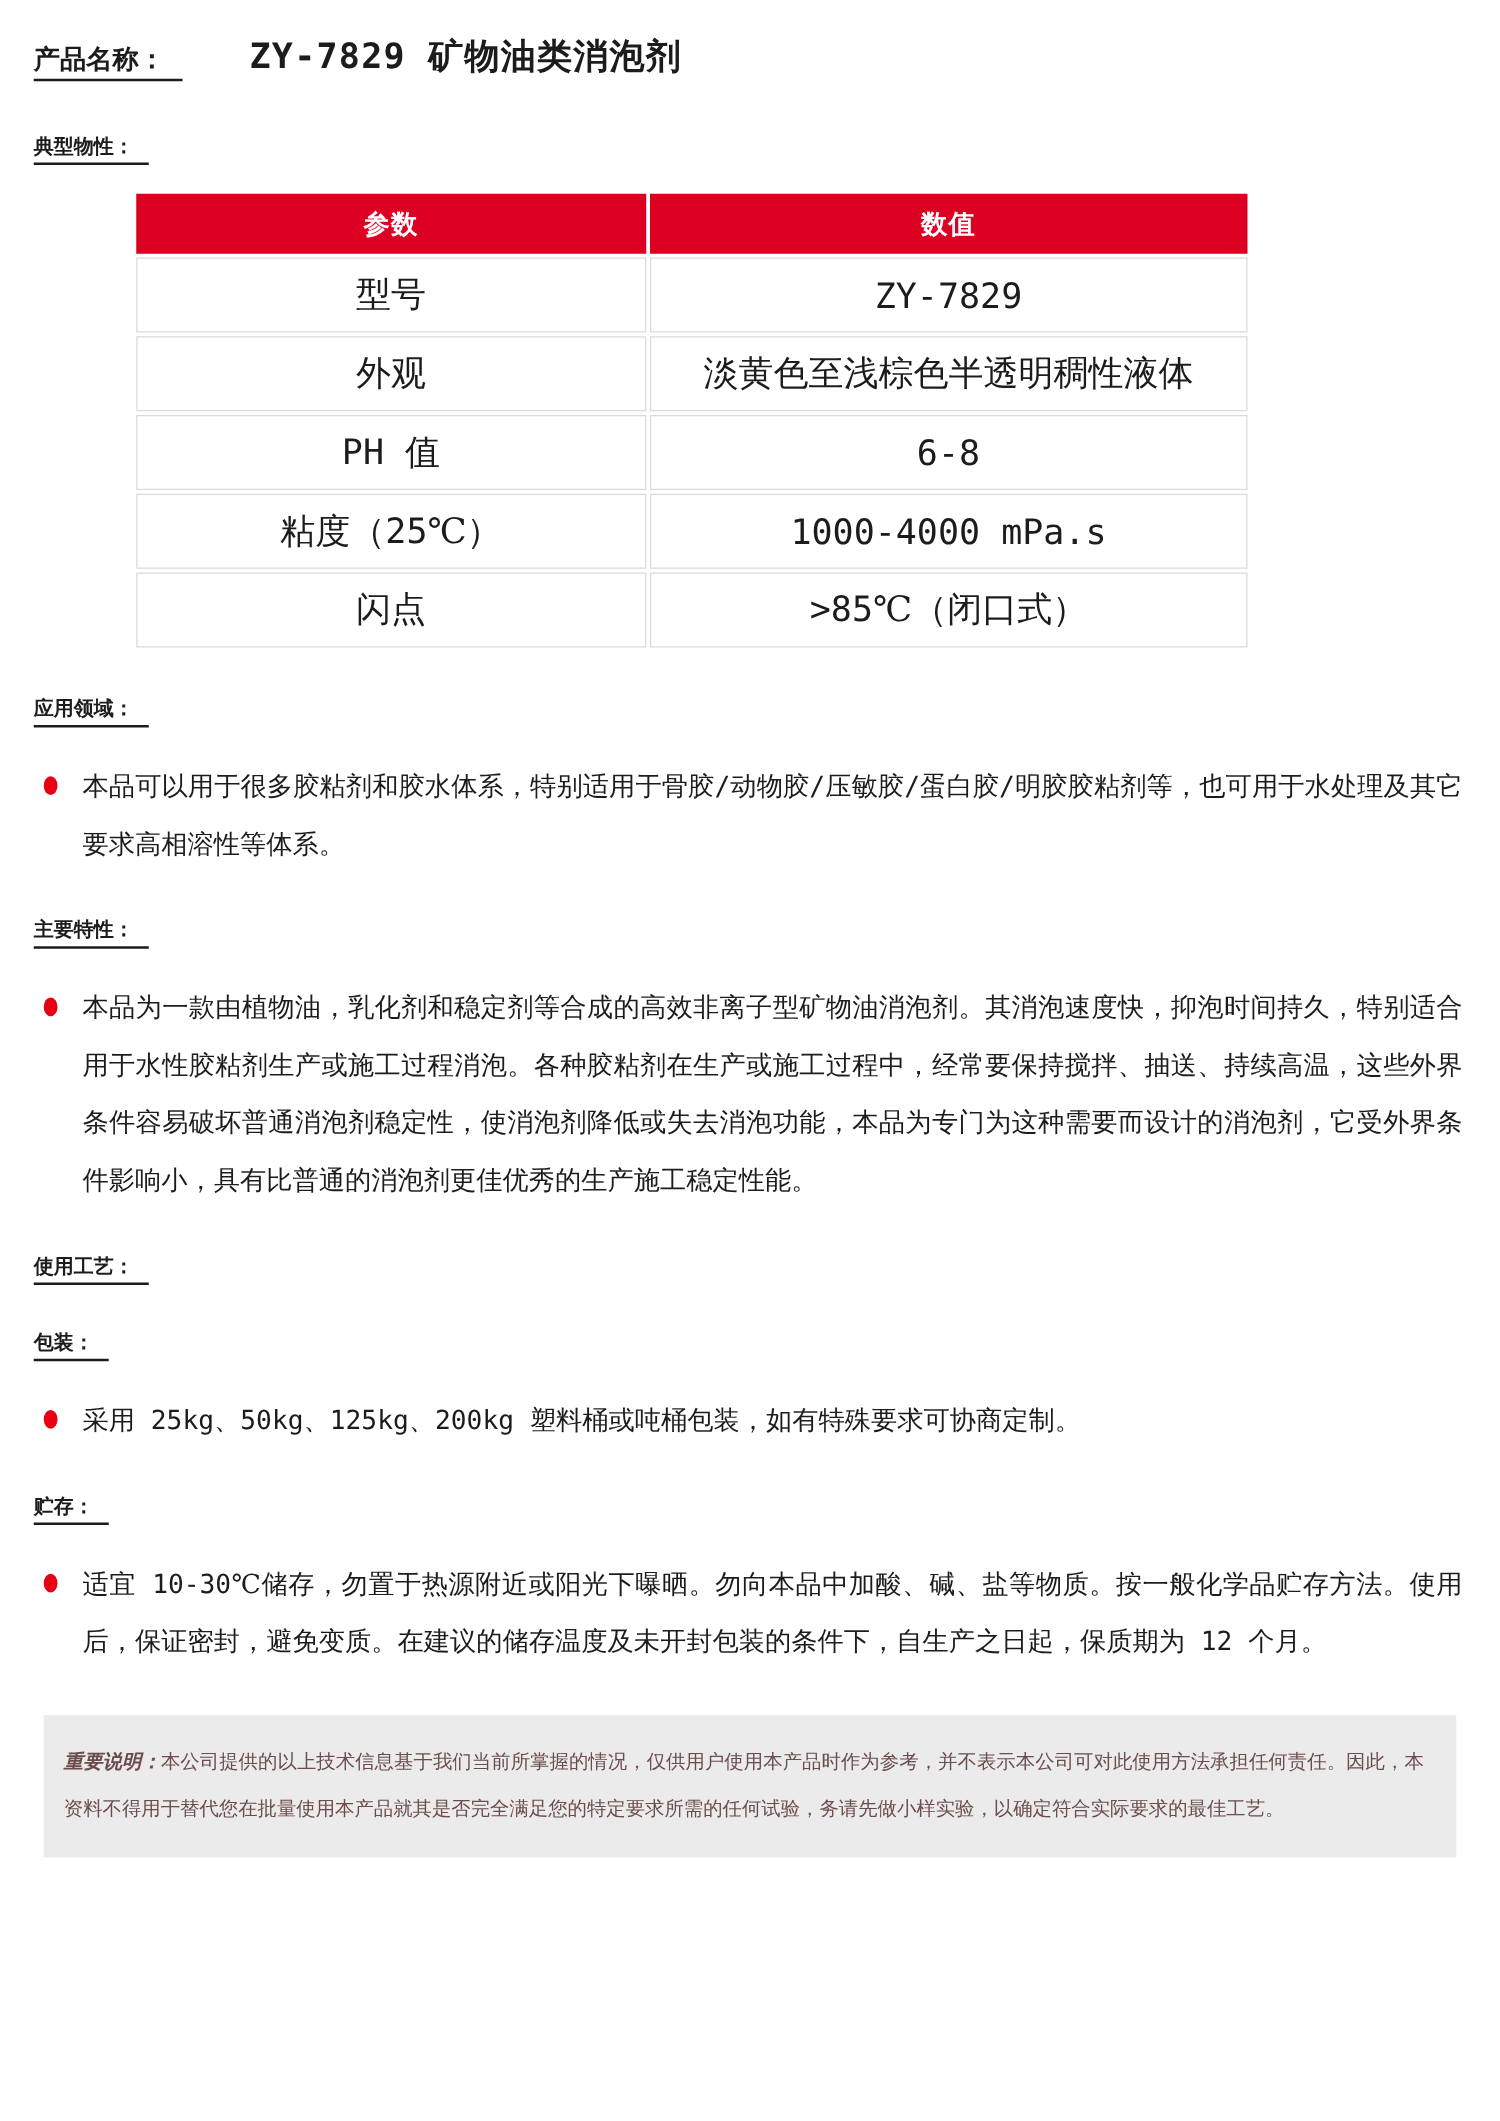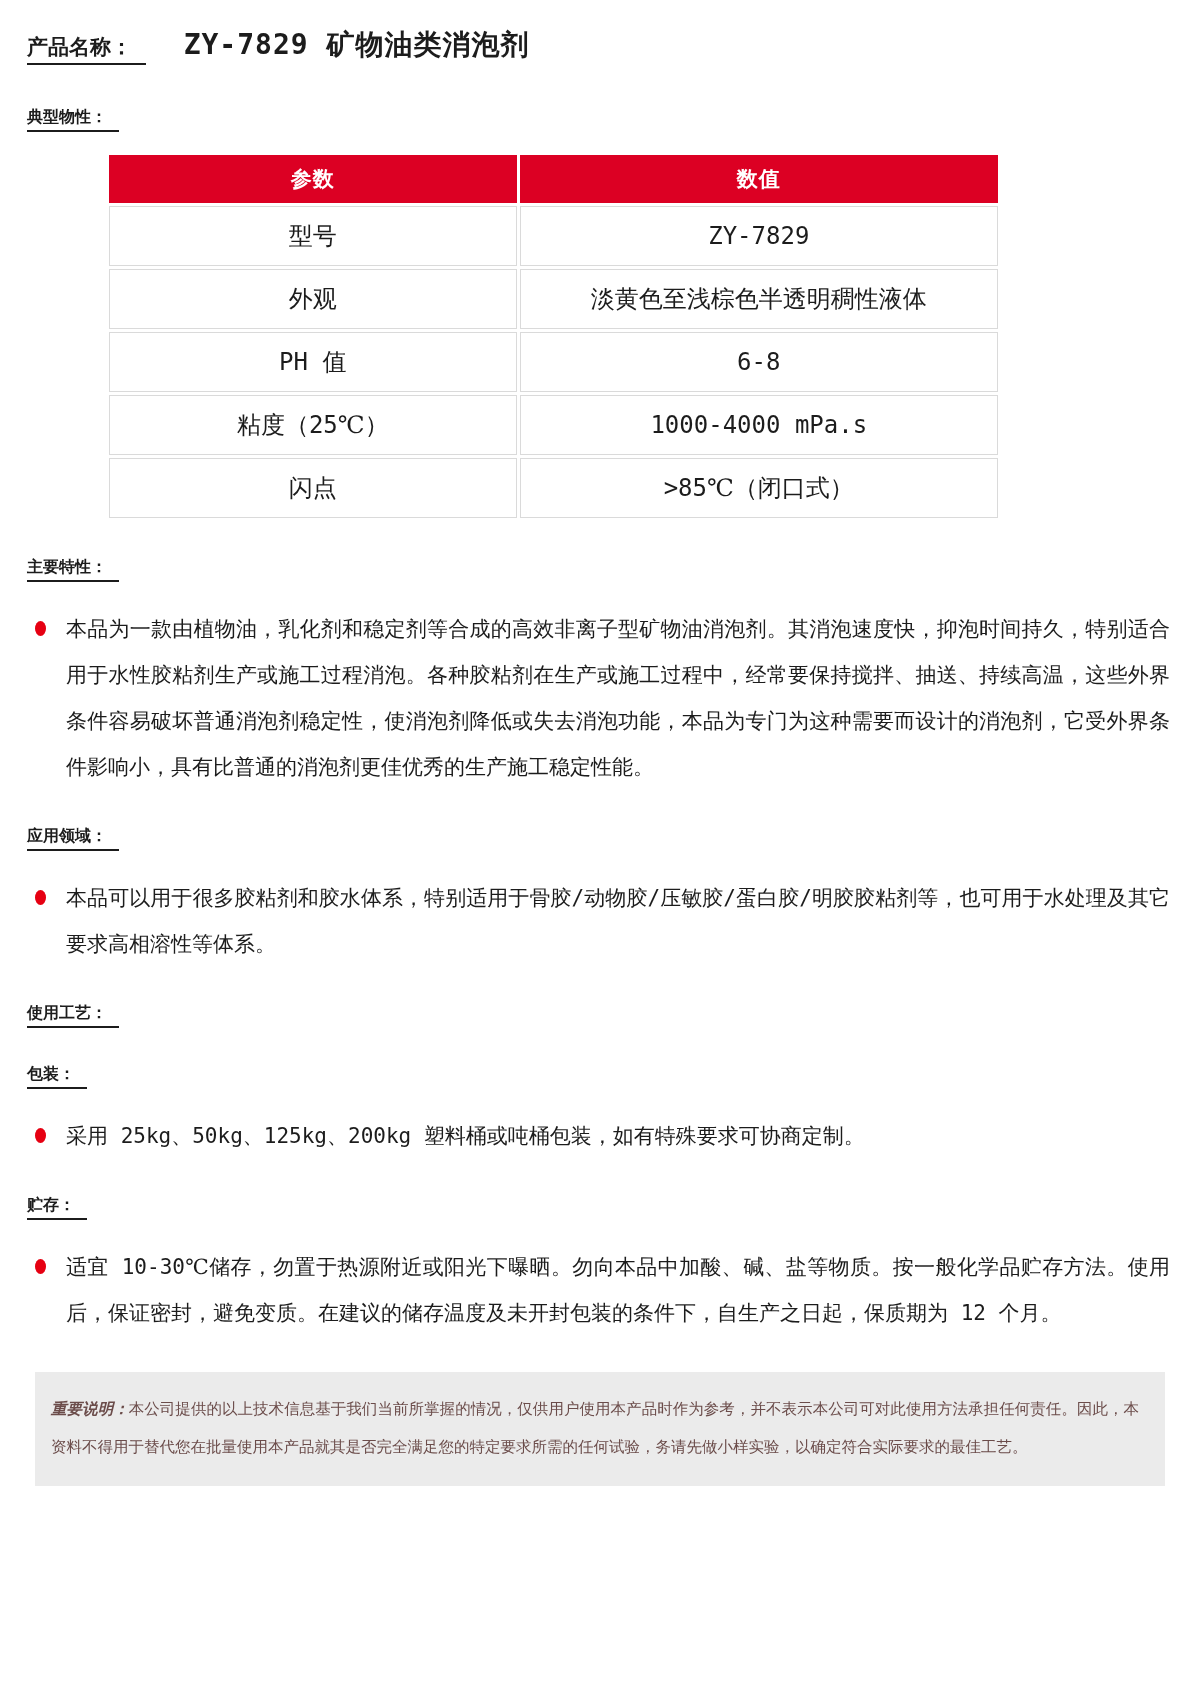--- a/index.html
+++ b/index.html
@@ -22,21 +22,21 @@
   }
   
   .title-row{white-space:nowrap;}
   .title-label{
     font-size:21px;font-weight:bold;
     border-bottom:2px solid var(--ink);
     padding-bottom:2px;padding-right:14px;
     display:inline-block;vertical-align:baseline;
   }
   .doc-title{
-    font-size:28px;font-weight:bold;margin-left:28px;
+    font-size:28px;font-weight:bold;margin-left:44px;
     display:inline-block;letter-spacing:1px;
   }
   
   .sec-heading{
     font-size:16px;font-weight:bold;display:inline-block;
     border-bottom:2px solid var(--ink);
     padding-bottom:2px;padding-right:12px;
   }
   .props-heading-wrap{margin-top:42px;}
   
@@ -50,21 +50,21 @@
     font-size:21px;font-weight:bold;
     height:48px;vertical-align:middle;
     letter-spacing:1px;
   }
   .props-table th.col-param{width:46%;}
   .props-table th.col-value{width:54%;}
   .props-table td{
     border:1px solid var(--cell-border);
     background:#fff;height:60px;
     text-align:center;vertical-align:middle;
-    font-size:24px;
+    font-size:28px;
   }
   
   .section{margin-top:36px;}
   .bullet-row{
     display:flex;align-items:flex-start;
     margin-top:24px;padding-left:8px;
   }
   .dot{
     flex:0 0 auto;width:11px;height:15px;border-radius:50%;
     background:var(--bullet-red);margin:15px 0 0 0;
@@ -131,35 +131,35 @@
 
   <tr>
     <td>闪点</td>
     <td>&gt;85℃（闭口式）</td>
   </tr>
 </tbody>
   </table>
 
   <div>
   <div class="section">
+    <span class="sec-heading">应用领域：</span>
+    <div>
+          <div class="bullet-row">
+            <span class="dot"></span>
+            <p class="btext">本品可以用于很多胶粘剂和胶水体系，特别适用于骨胶/动物胶/压敏胶/蛋白胶/明胶胶粘剂等，也可用于水处理及其它要求高相溶性等体系。</p>
+          </div>
+        </div>
+  </div>
+
+  <div class="section">
     <span class="sec-heading">主要特性：</span>
     <div>
           <div class="bullet-row">
             <span class="dot"></span>
             <p class="btext">本品为一款由植物油，乳化剂和稳定剂等合成的高效非离子型矿物油消泡剂。其消泡速度快，抑泡时间持久，特别适合用于水性胶粘剂生产或施工过程消泡。各种胶粘剂在生产或施工过程中，经常要保持搅拌、抽送、持续高温，这些外界条件容易破坏普通消泡剂稳定性，使消泡剂降低或失去消泡功能，本品为专门为这种需要而设计的消泡剂，它受外界条件影响小，具有比普通的消泡剂更佳优秀的生产施工稳定性能。</p>
-          </div>
-        </div>
-  </div>
-
-  <div class="section">
-    <span class="sec-heading">应用领域：</span>
-    <div>
-          <div class="bullet-row">
-            <span class="dot"></span>
-            <p class="btext">本品可以用于很多胶粘剂和胶水体系，特别适用于骨胶/动物胶/压敏胶/蛋白胶/明胶胶粘剂等，也可用于水处理及其它要求高相溶性等体系。</p>
           </div>
         </div>
   </div>
 
   <div class="section">
     <span class="sec-heading">使用工艺：</span>
   </div>
 
   <div class="section">
     <span class="sec-heading">包装：</span>

